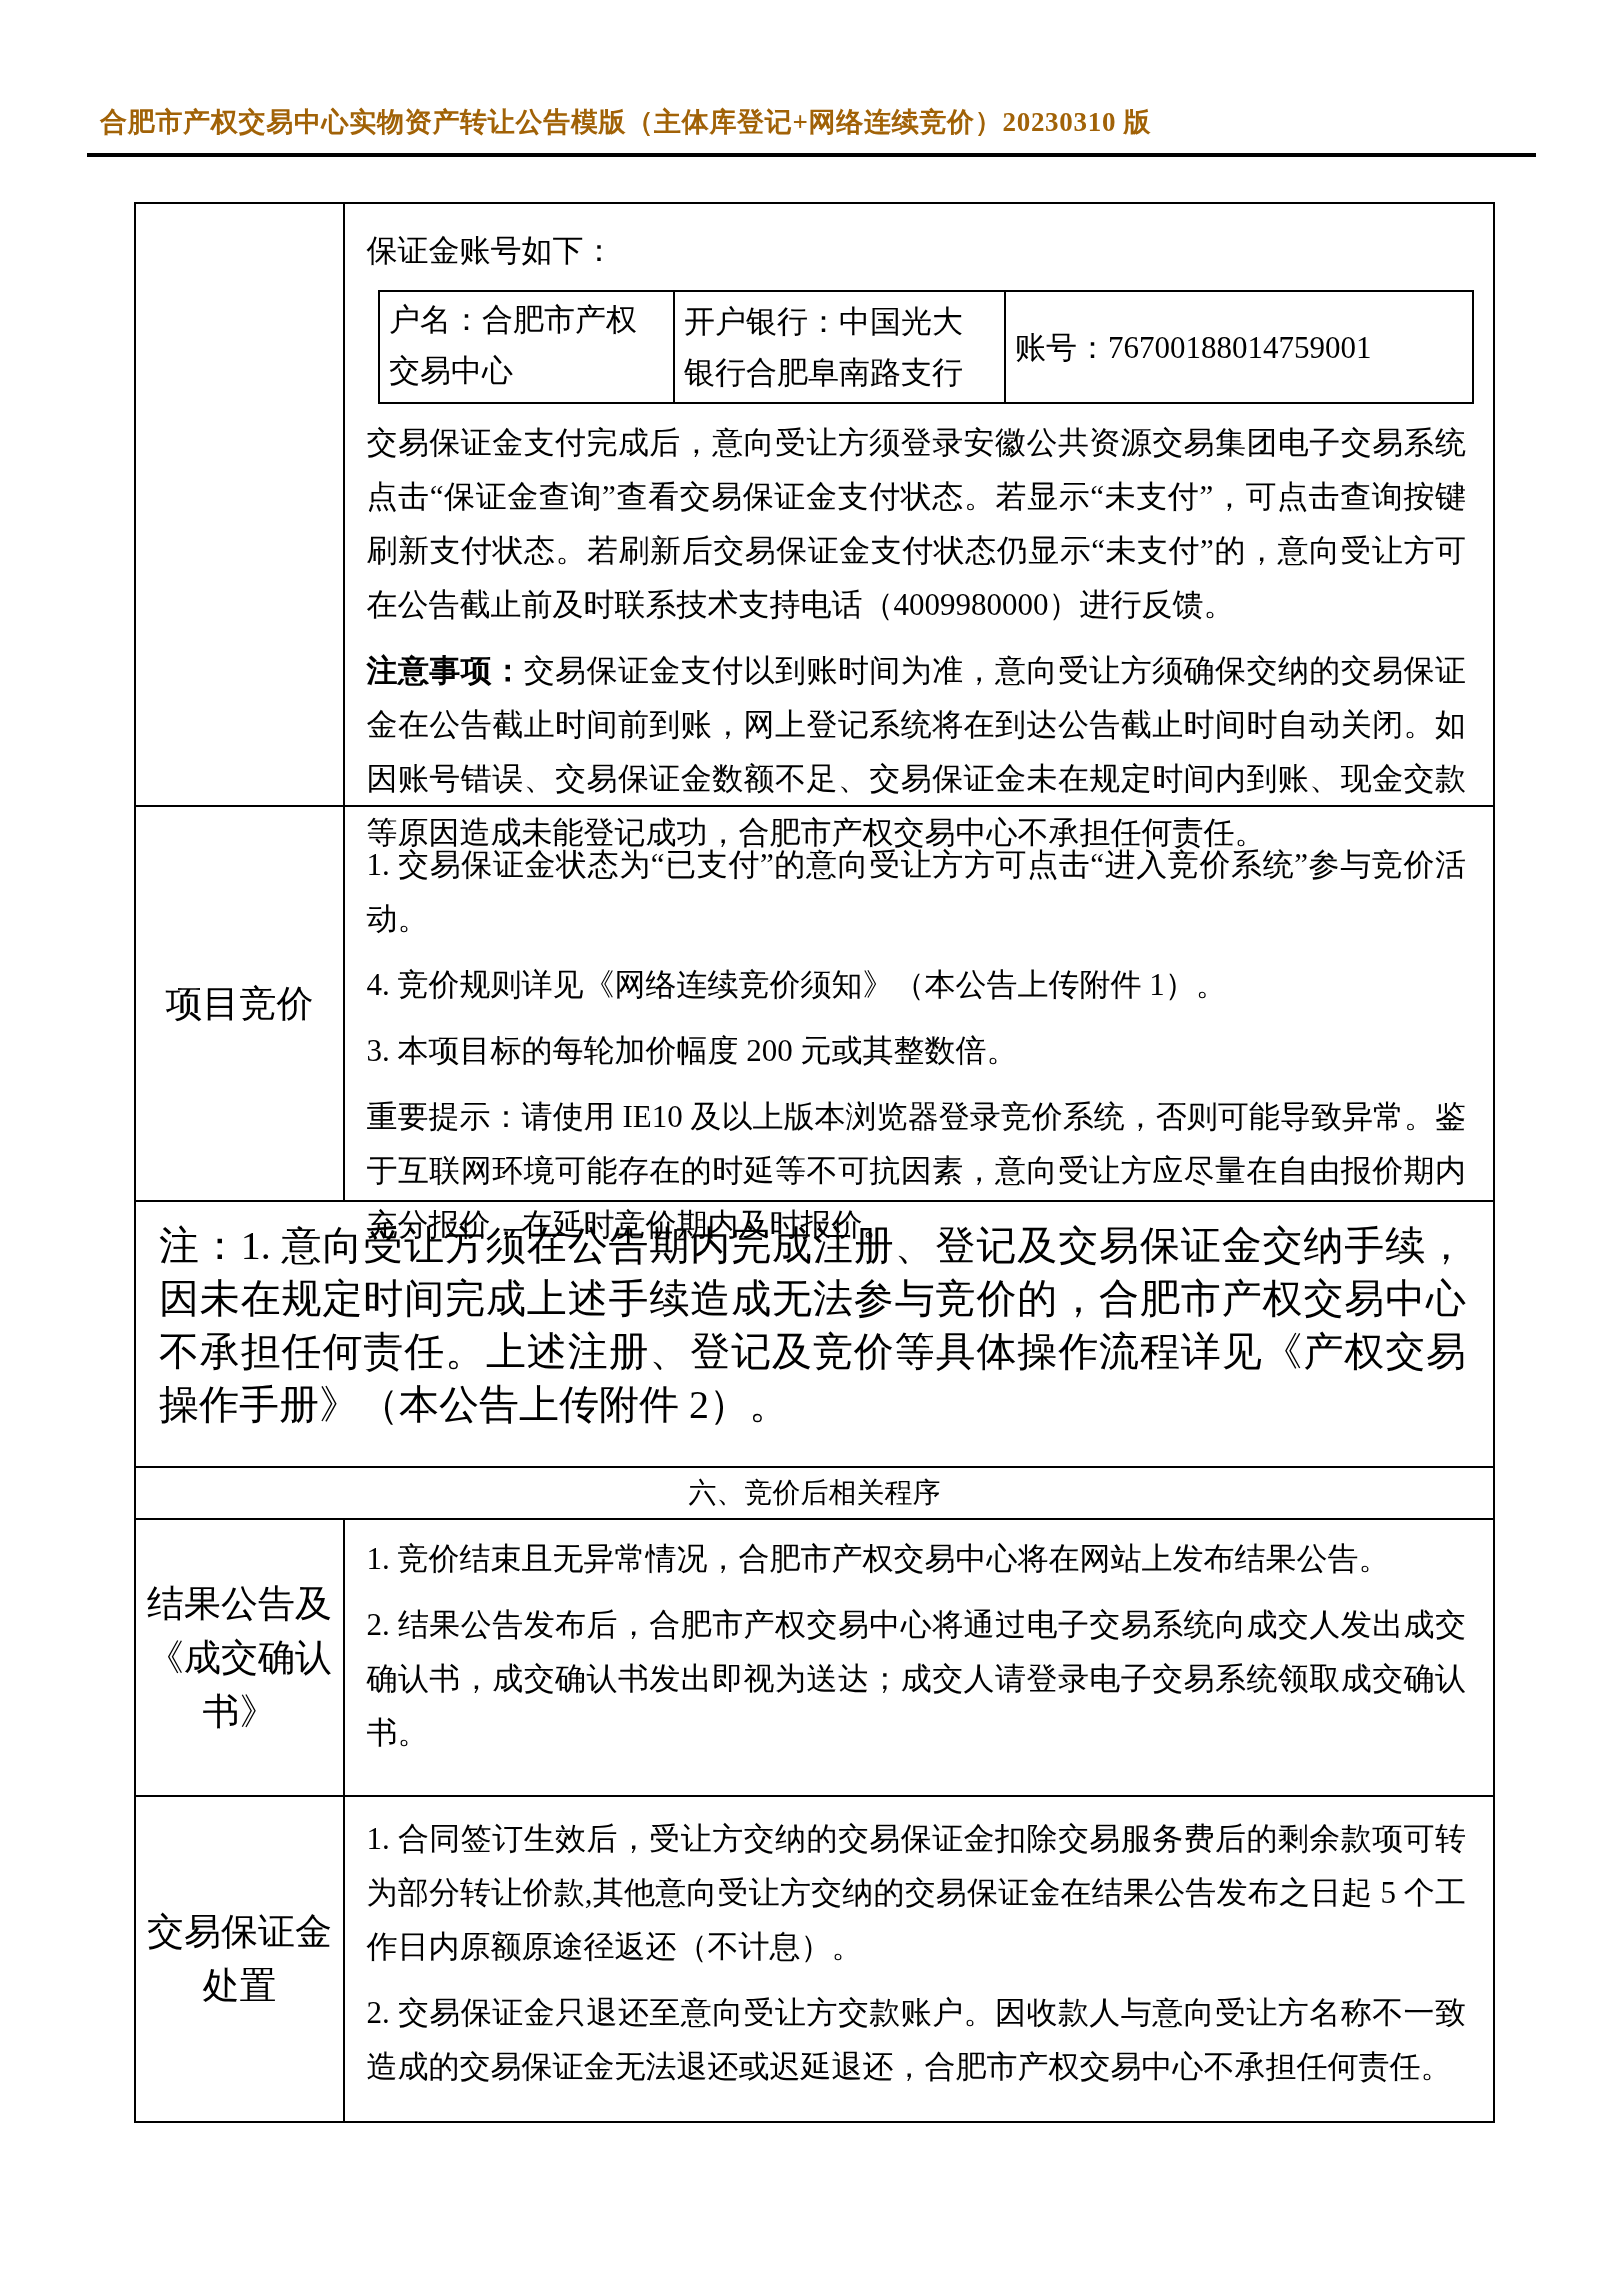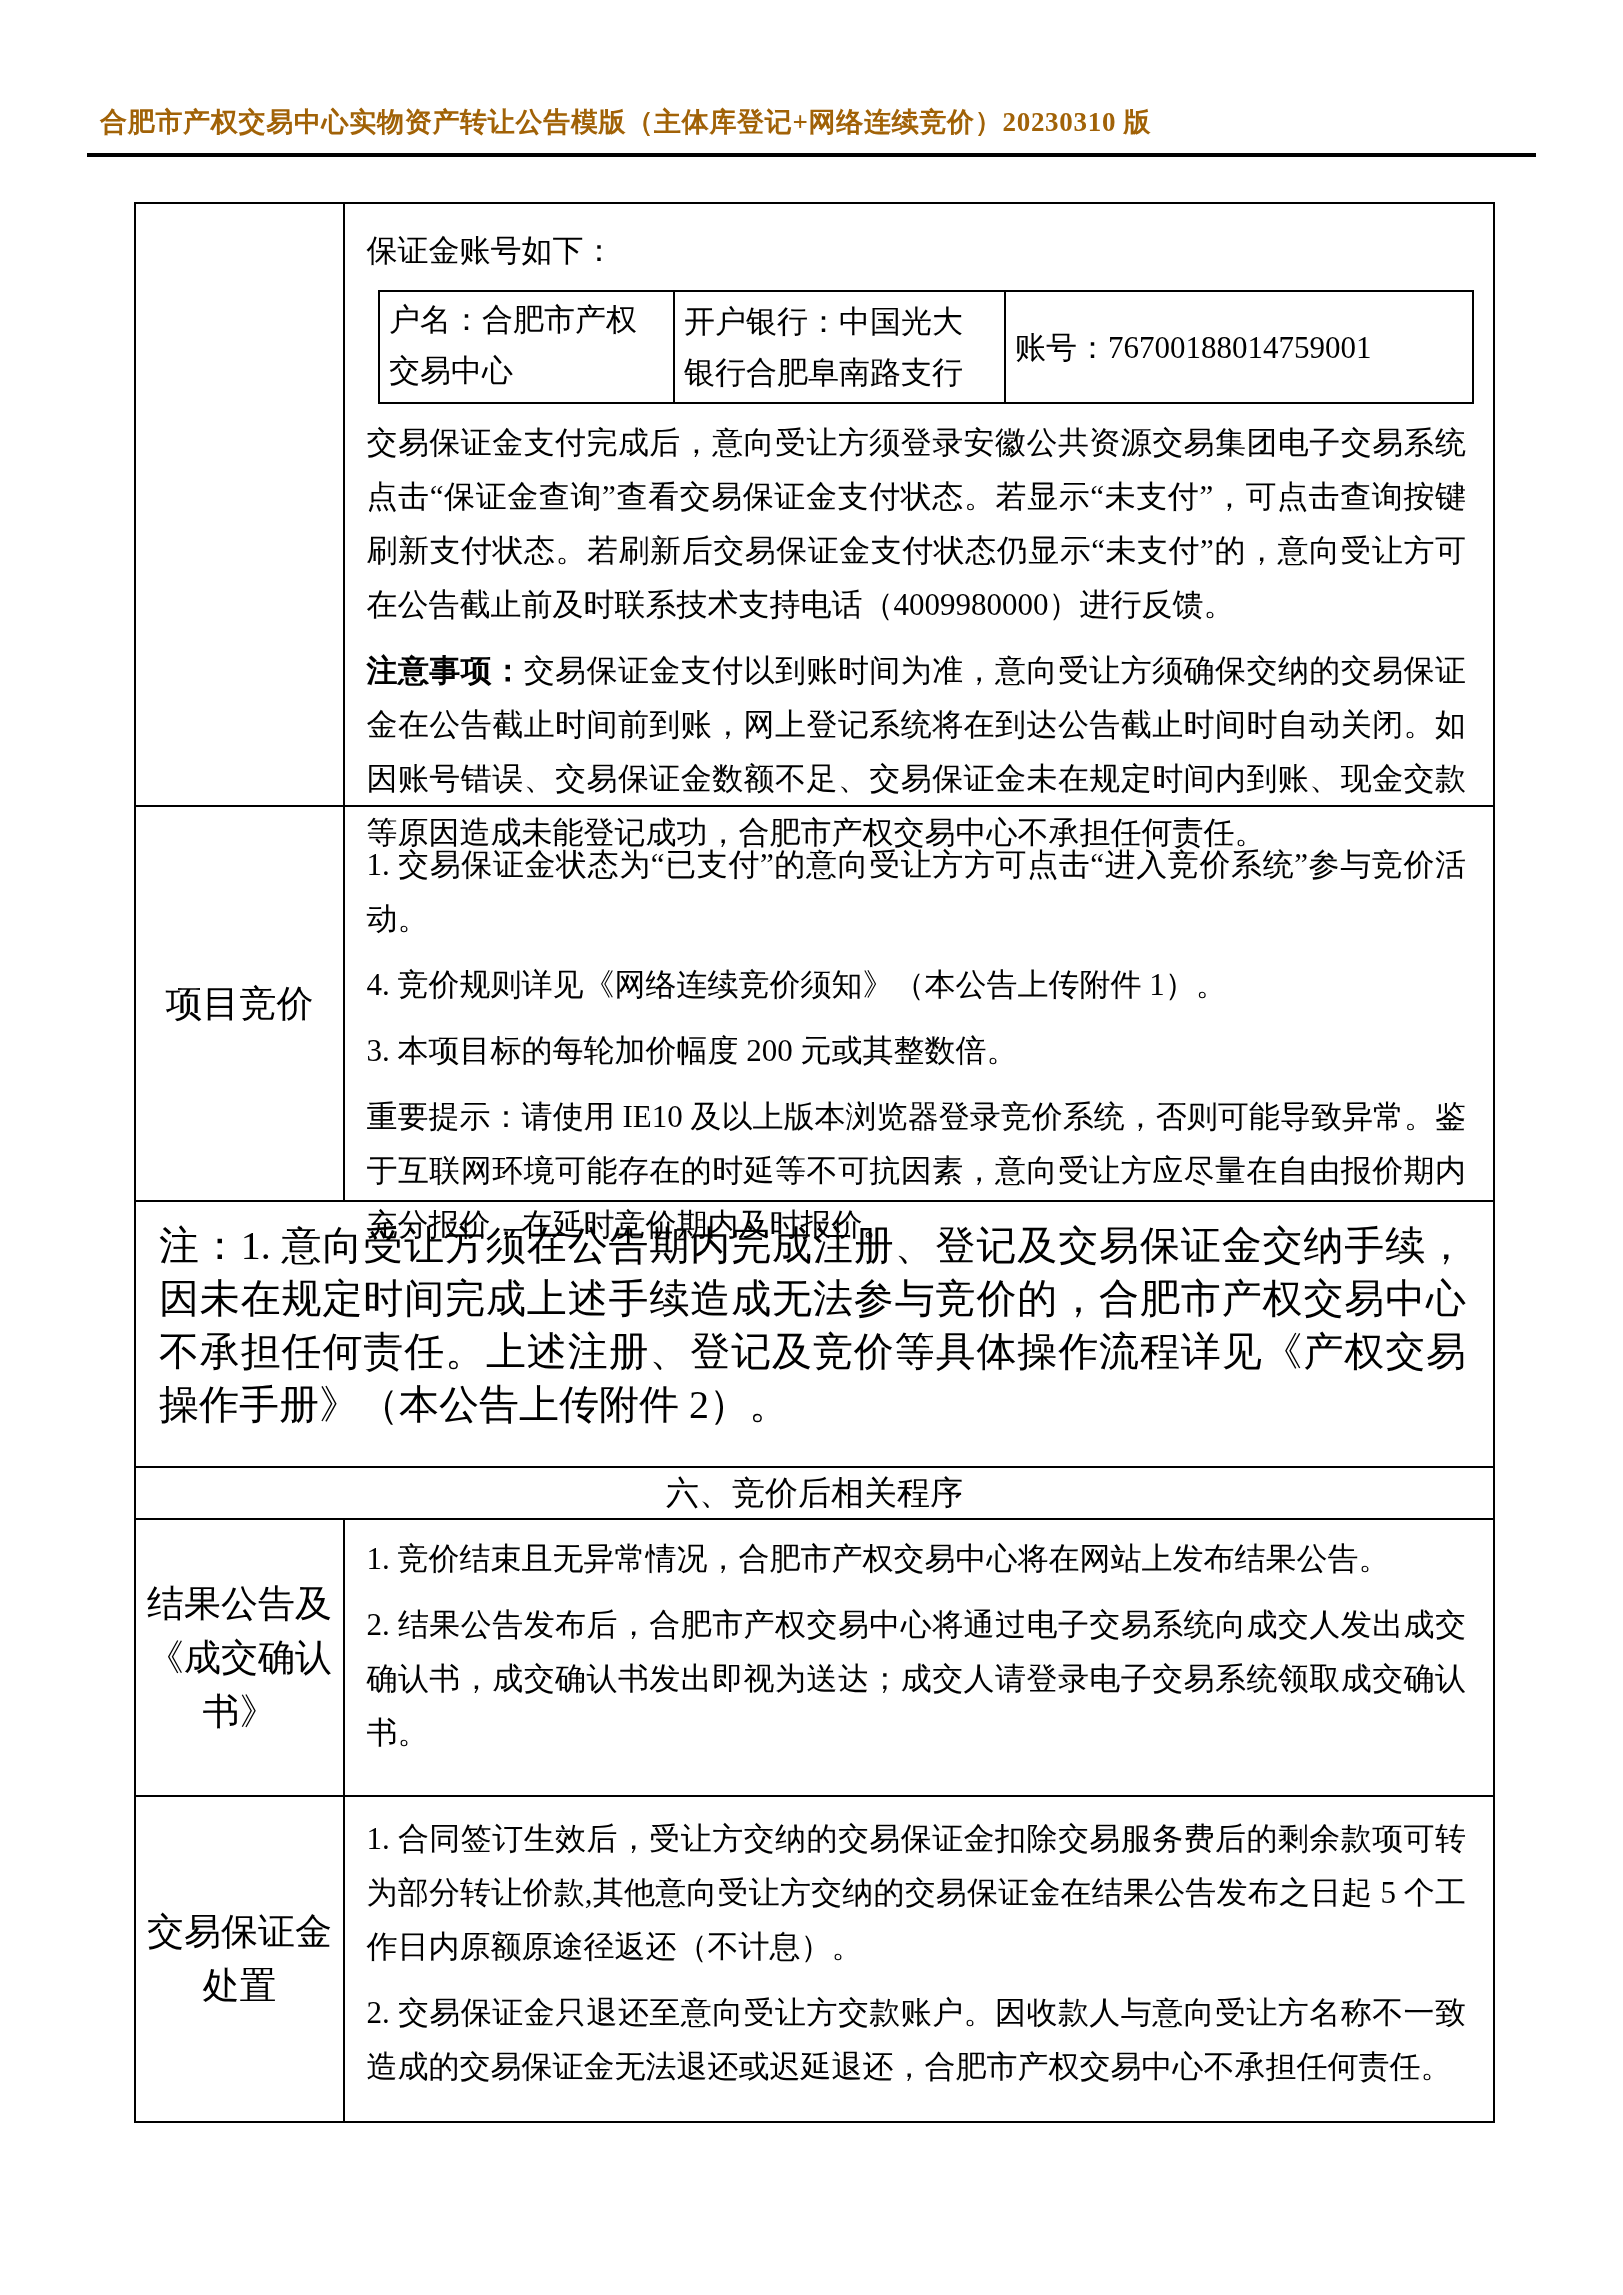--- a/index.html
+++ b/index.html
@@ -45,21 +45,21 @@
     text-align:justify;text-justify:inter-ideograph;
   }
   .row-account{height:601px;}
   .row-account .content-cell{padding-top:8.2px;}
   .row-bidding{height:395px;}
   .row-bidding .content-cell{padding-top:19px;}
   .row-note{height:266px;}
   .row-sechead{height:52px;}
   .sechead-cell{
     flex:1;display:flex;align-items:center;justify-content:center;
-    font-size:33px;text-align:right;
+    font-size:28px;text-align:right;
   }
   .row-result{height:277px;}
   .row-deposit{height:326px;}
   .row-deposit .content-cell{padding-top:2.7px;}
   .para{margin:12px;}
   .b{font-weight:bold;}
   .bank-table{
     margin:6.8px 0 8.2px 23px;
     width:1088px;
     border:2.7px solid #000;

